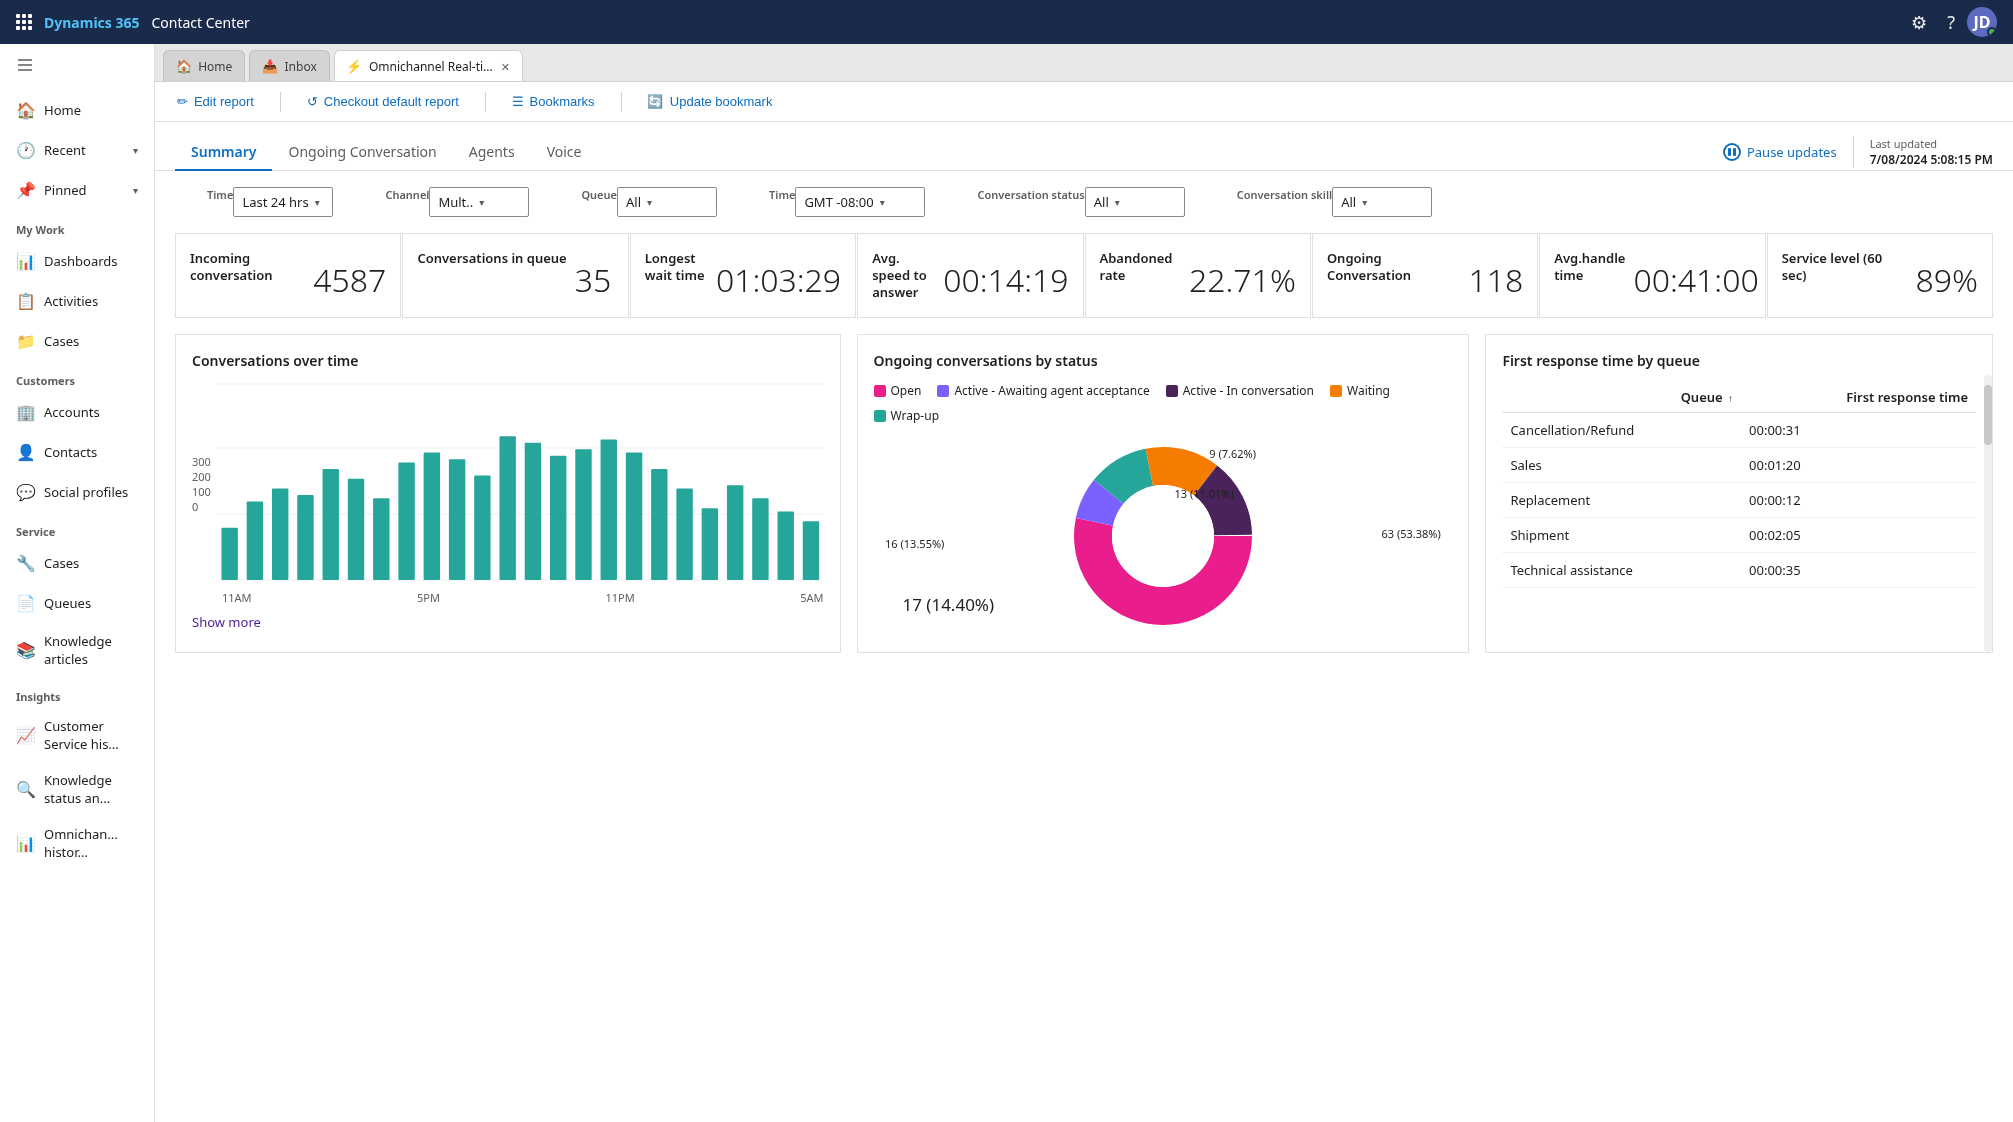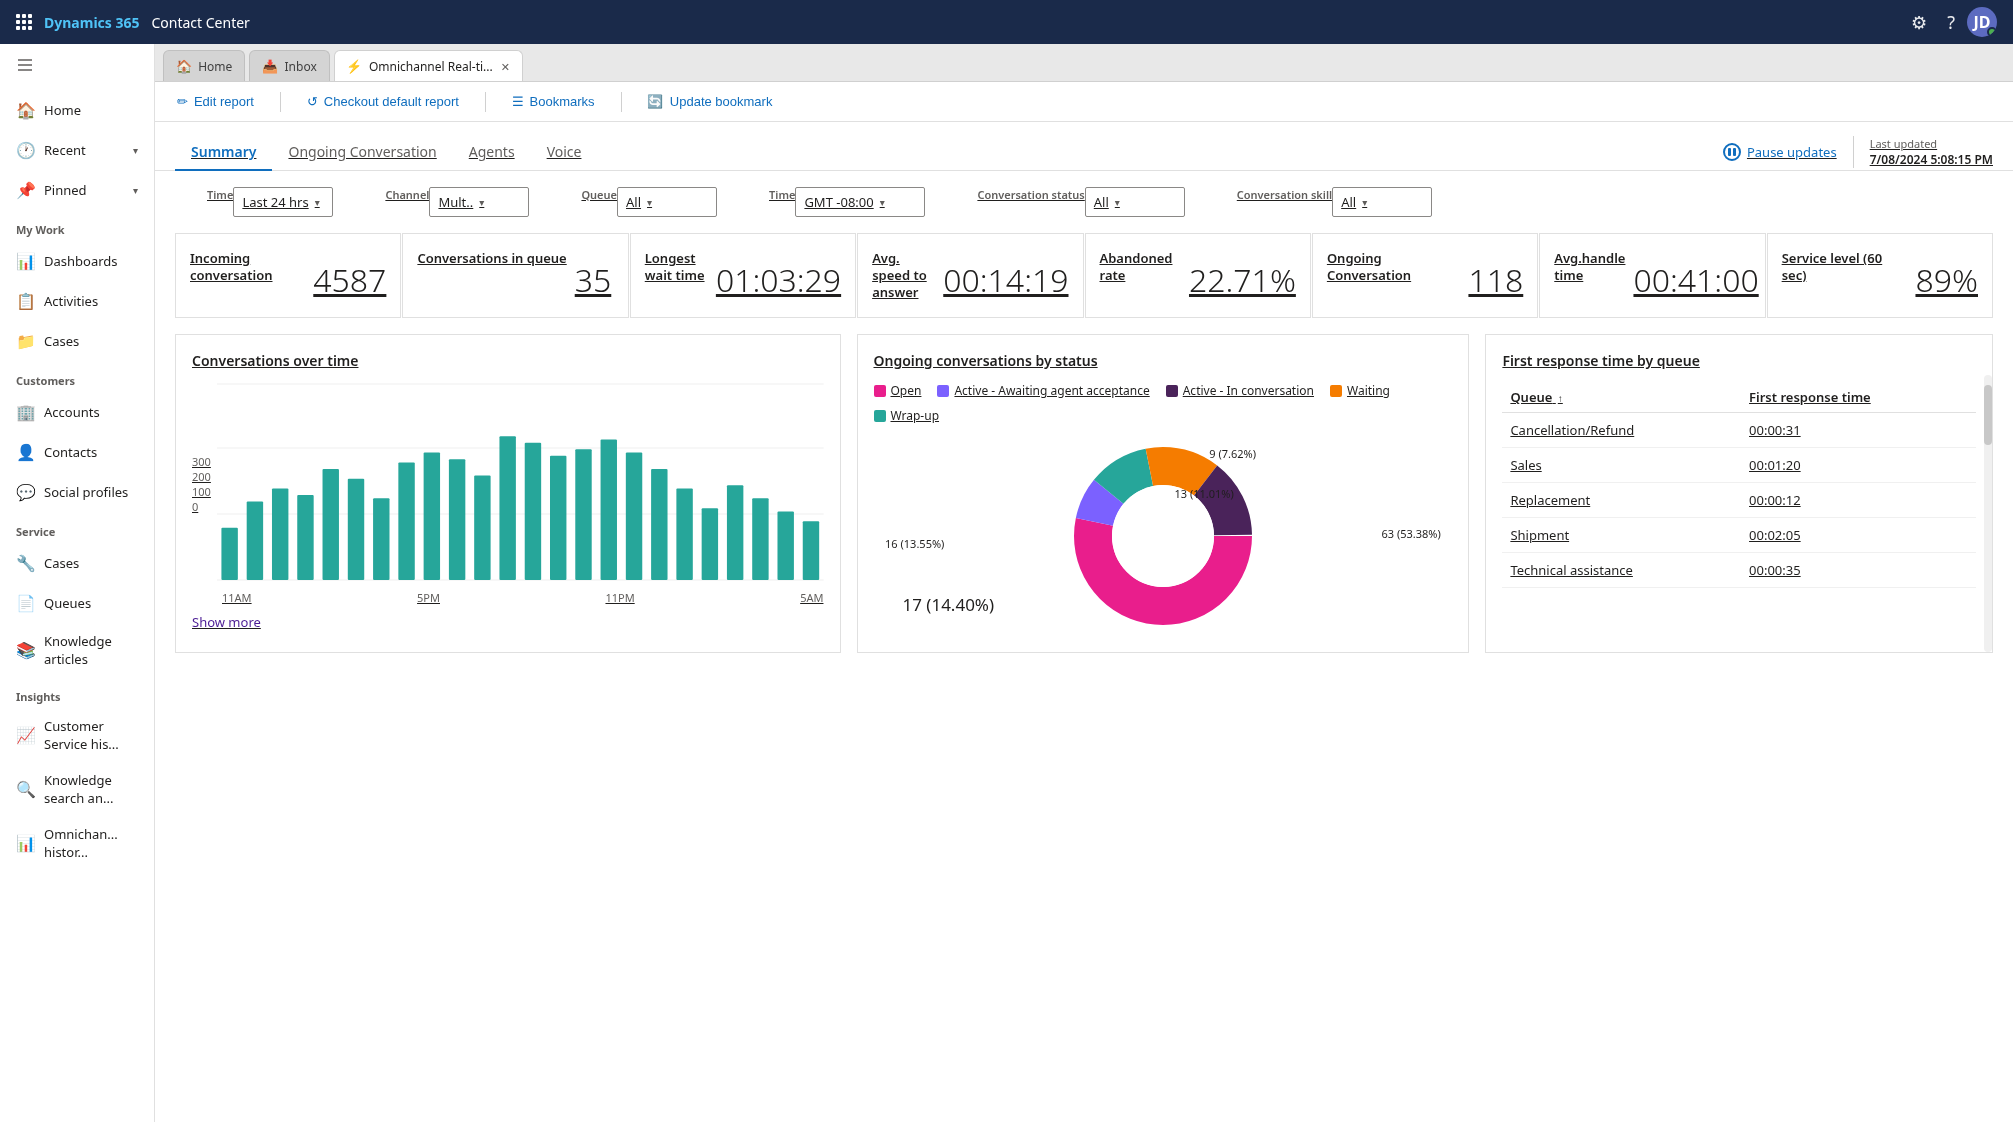--- a/index.html
+++ b/index.html
@@ -89,21 +89,21 @@
       border-bottom: 1px solid #e0e0e0;
     }
     .toolbar-btn {
       display: flex; align-items: center; gap: 6px;
       font-size: 13px; color: #106ebe; cursor: pointer;
       background: none; border: none; padding: 4px 6px;
     }
     .toolbar-separator { width: 1px; height: 20px; background: #d0d0d0; }
 
     
-    .page-content { flex: 1; overflow-y: auto; background: white; padding: 0; text-decoration: underline; }
+    .page-content { flex: 1; overflow-y: auto; background: white; padding: 0; }
 
     
     .report-tabs {
       display: flex; align-items: center;
       padding: 12px 20px 0;
       border-bottom: 1px solid #e0e0e0;
       gap: 0;
     }
     .report-tab {
       padding: 8px 16px; font-size: 14px; cursor: pointer; color: #605e5c;
@@ -166,21 +166,21 @@
     .show-more { color: #4c1d95; cursor: pointer; font-size: 13px; margin-top: 8px; }
     .bar-chart-labels { display: flex; justify-content: space-between; padding: 4px 0 0 30px; font-size: 11px; color: #605e5c; }
 
     
     .legend { display: flex; flex-wrap: wrap; gap: 8px 16px; margin-bottom: 12px; }
     .legend-item { display: flex; align-items: center; gap: 5px; font-size: 12px; }
     .legend-dot { width: 12px; height: 12px; border-radius: 2px; flex-shrink: 0; }
 
     
     .frt-table { width: 100%; border-collapse: collapse; font-size: 13px; }
-    .frt-table th { padding: 6px 8px; text-align: left; color: #201f1e; font-weight: 600; border-bottom: 1px solid #e0e0e0; }
+    .frt-table th { padding: 6px 8px; text-align: right; color: #201f1e; font-weight: 600; border-bottom: 1px solid #e0e0e0; }
     .frt-table td { padding: 8px 8px; border-bottom: 1px solid #f0f0f0; }
     .sort-icon { font-size: 10px; margin-left: 2px; }
     .chart-card-right { position: relative; overflow: hidden; }
   </style>
 </head>
 <body>
 
 <div class="topbar">
   <div class="topbar-waffle">
     <div class="waffle-icon">
@@ -274,21 +274,21 @@
       <span class="nav-item-label">Knowledge articles</span>
     </div>
 
     <div class="nav-section-title">Insights</div>
     <div class="nav-item">
       <span class="nav-icon">📈</span>
       <span class="nav-item-label">Customer Service his...</span>
     </div>
     <div class="nav-item">
       <span class="nav-icon">🔍</span>
-      <span class="nav-item-label">Knowledge search an...</span>
+      <span class="nav-item-label">Knowledge status an...</span>
     </div>
     <div class="nav-item">
       <span class="nav-icon">📊</span>
       <span class="nav-item-label">Omnichan... histor...</span>
     </div>
   </div>
 
   <div class="main-content">
 
     <div class="browser-tabs">

